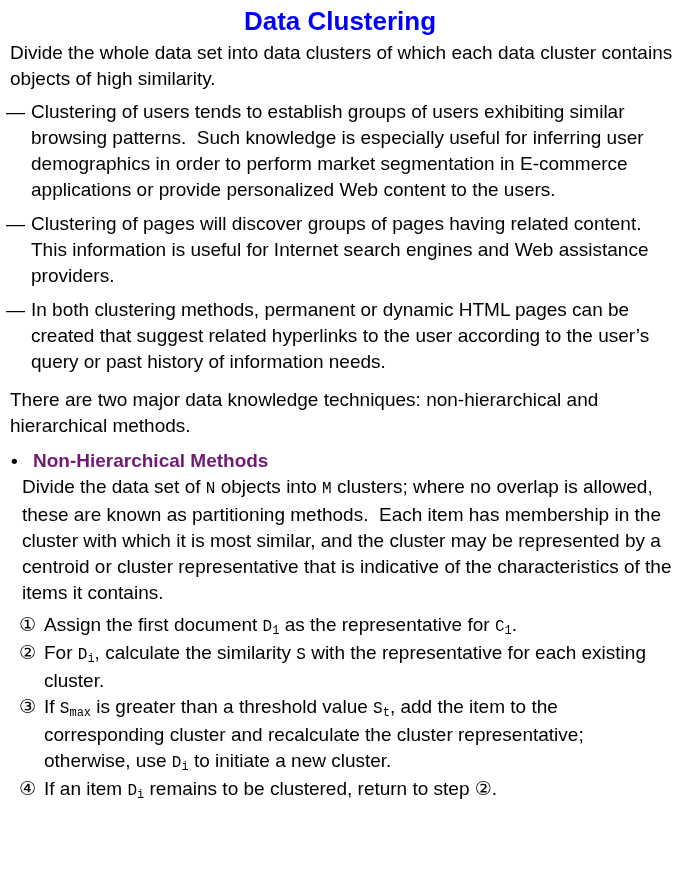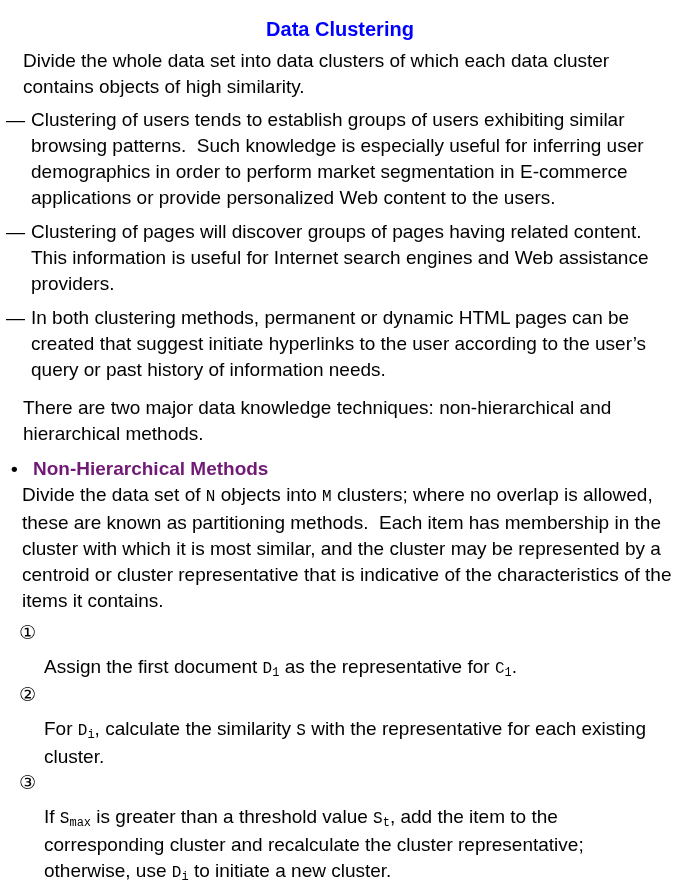--- a/index.html
+++ b/index.html
@@ -9,39 +9,39 @@
     box-sizing:border-box;
     padding:4px 6px 0 6px;
     background:#ffffff;
     color:#000000;
     font-family:"Liberation Sans","DejaVu Sans",sans-serif;
     font-size:19px;
     line-height:26px;
     overflow:hidden;
   }
   .title {
-    margin:12px 0 1px 0;
+    margin:4px 0 1px 0;
     text-align:center;
-    font-size:20px;
+    font-size:26px;
     font-weight:bold;
     line-height:27px;
   }
-  .para { margin:5px 0 0 17px; }
+  .para { margin:5px 0 0 4px; }
   .dash-list { margin-top:7px; }
   .dash-item { display:flex; margin-bottom:8px; }
   .dash-marker { flex:0 0 25px; }
   .dash-text { flex:1 1 auto; }
   .techniques { margin-top:12px; }
   .section-heading { display:flex; margin-top:9px; font-weight:bold; }
   .bullet-marker { flex:0 0 22px; padding-left:5px; color:#000; }
   .section-body { margin:0 1px 0 16px; }
   .steps { margin-top:6px; padding-left:13px; }
   .step { display:flex; }
   .step-marker { flex:0 0 25px; }
-  .step-text { flex:1 1 auto;margin-top:34px; }
+  .step-text { flex:1 1 auto; }
   .mono {
     font-family:"Liberation Mono","DejaVu Sans Mono",monospace;
     font-size:16px;
   }
   .mono sub {
     font-size:12px;
     line-height:0;
     vertical-align:-0.25em;
   }
 </style>
@@ -60,21 +60,21 @@
     <div class="dash-text">Clustering of users tends to establish groups of users exhibiting similar browsing patterns.&nbsp; Such knowledge is especially useful for inferring user demographics in order to perform market segmentation in E-commerce applications or provide personalized Web content to the users.</div>
   </div>
 
   <div class="dash-item">
     <span class="dash-marker">—</span>
     <div class="dash-text">Clustering of pages will discover groups of pages having related content.&nbsp; This information is useful for Internet search engines and Web assistance providers.</div>
   </div>
 
   <div class="dash-item">
     <span class="dash-marker">—</span>
-    <div class="dash-text">In both clustering methods, permanent or dynamic HTML pages can be created that suggest initiate hyperlinks to the user according to the user’s query or past history of information needs.</div>
+    <div class="dash-text">In both clustering methods, permanent or dynamic HTML pages can be created that suggest related hyperlinks to the user according to the user’s query or past history of information needs.</div>
   </div>
 </div>
 
   <p class="para techniques">There are two major data knowledge techniques: non-hierarchical and hierarchical methods.</p>
 
   <div class="section-heading">
     <span class="bullet-marker">•</span>
     <span class="heading-text" style="color: #701a75;">Non-Hierarchical Methods</span>
   </div>
 

